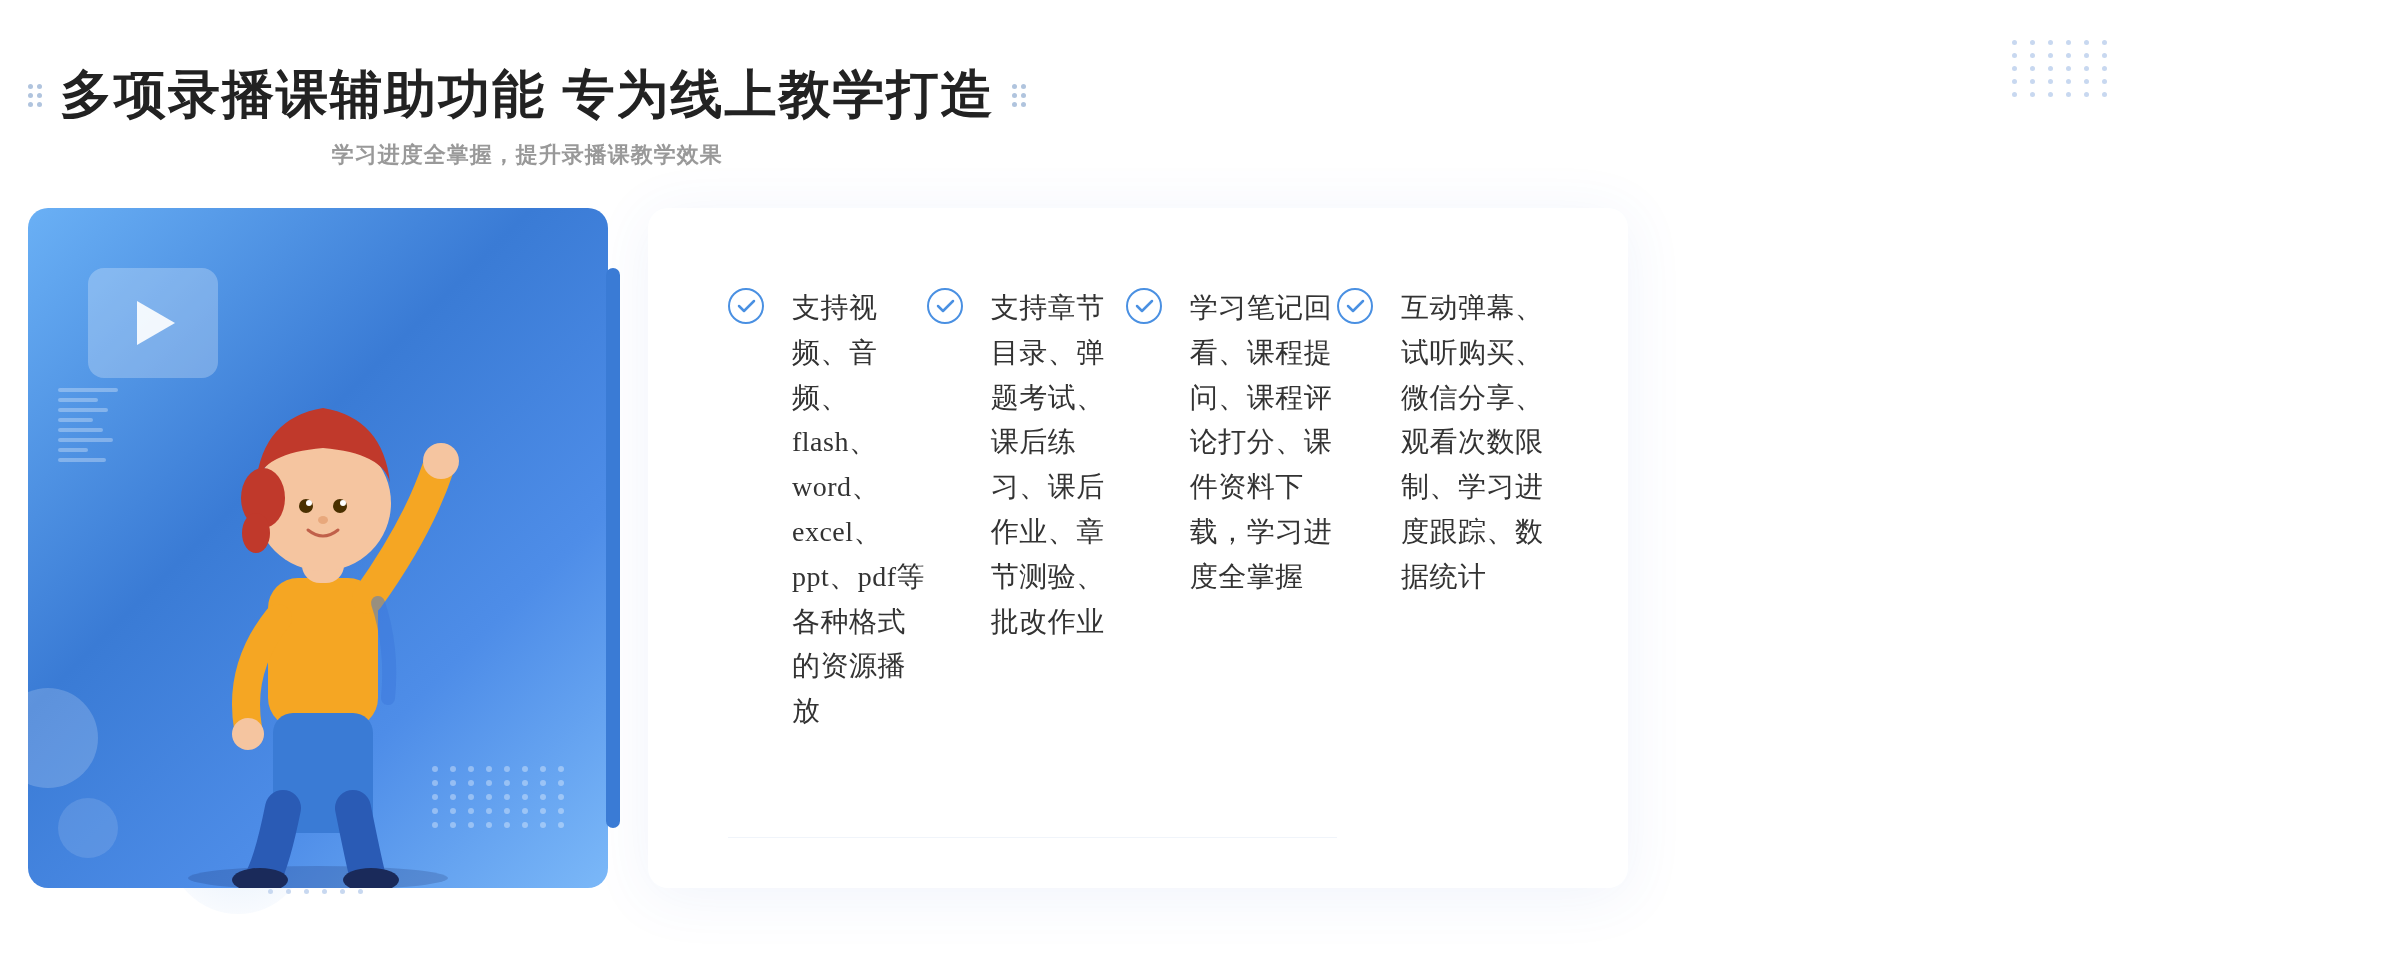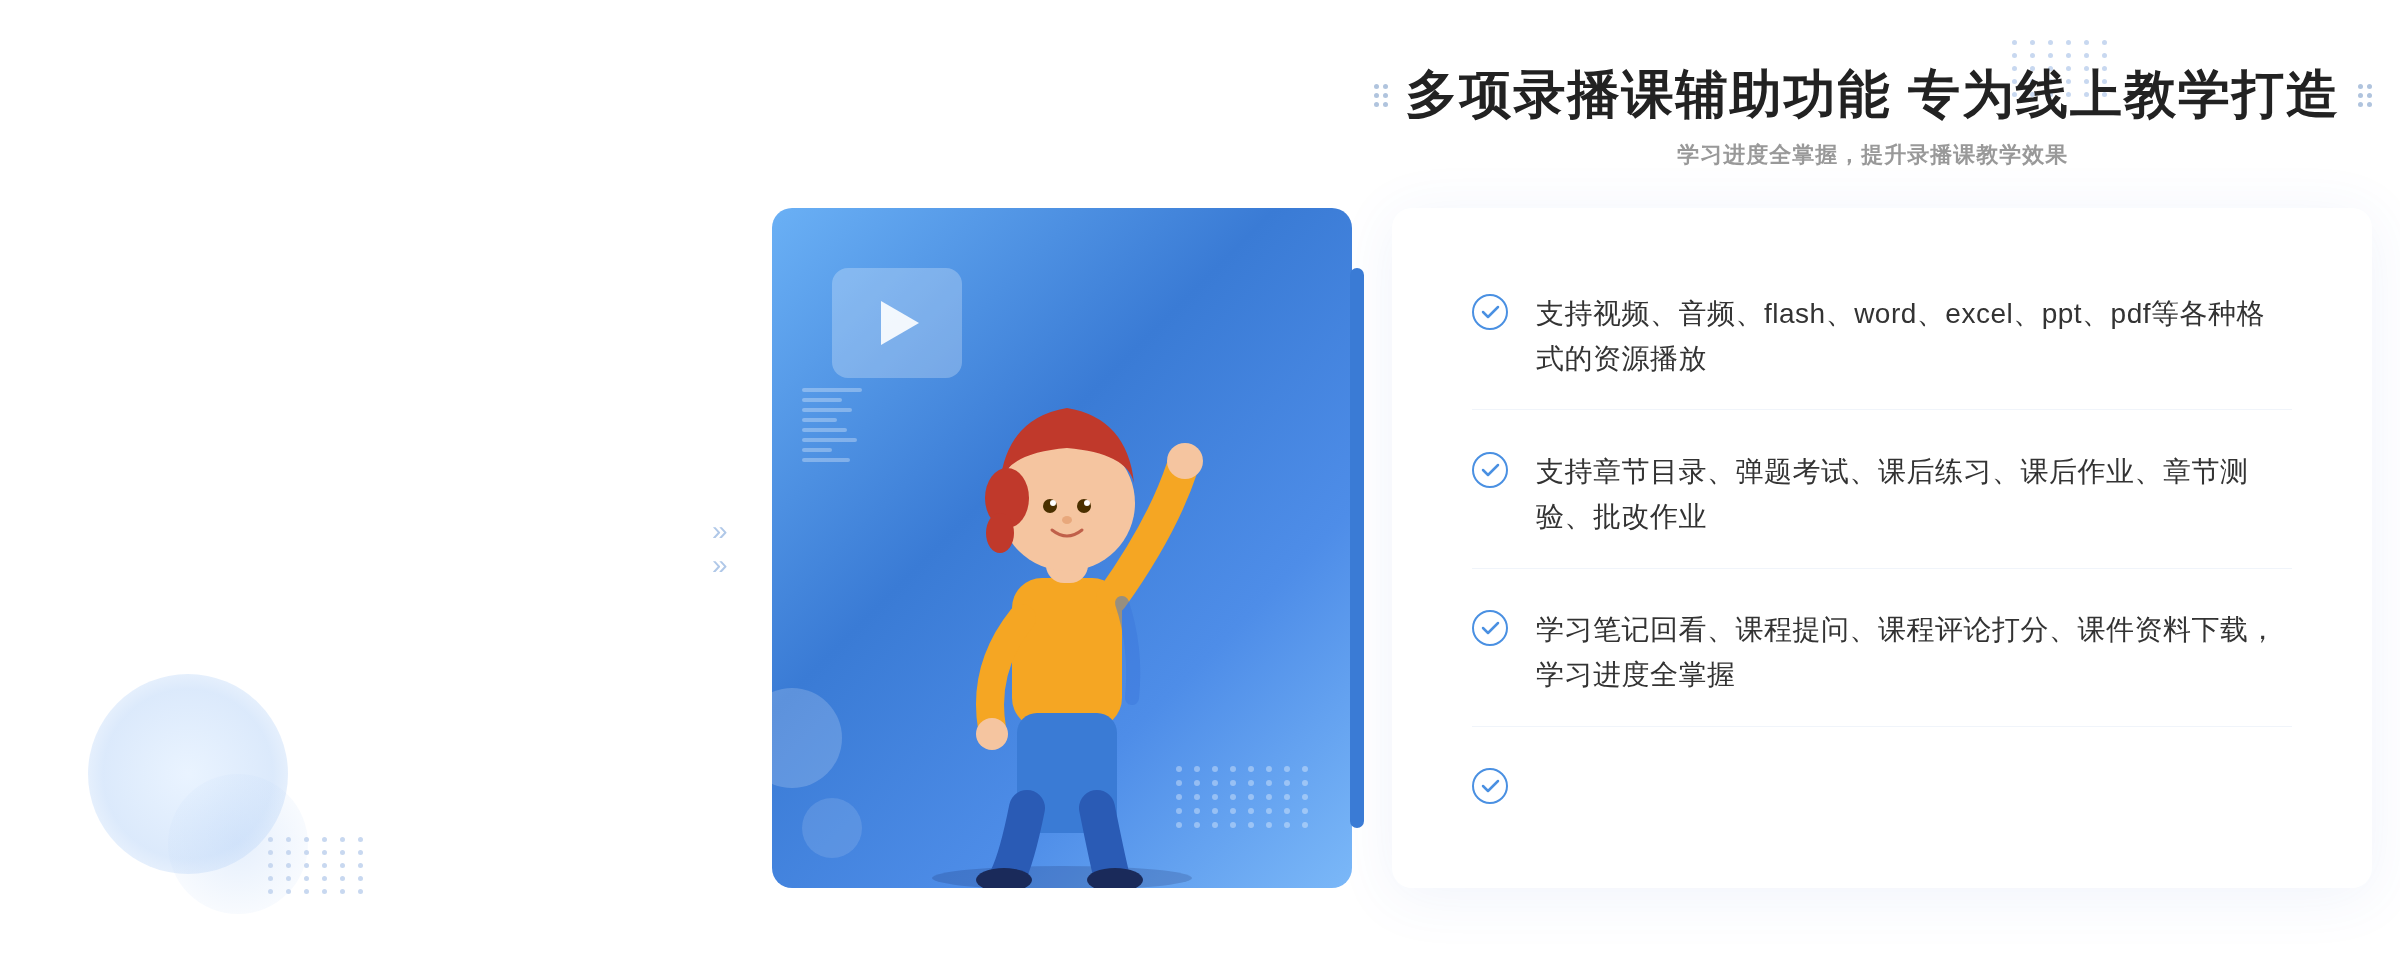--- a/index.html
+++ b/index.html
@@ -14,21 +14,21 @@
       align-items: center;
       justify-content: center;
     }
 
     .page-wrapper {
       width: 2344px;
       height: 974px;
       background: #fff;
       display: flex;
       flex-direction: column;
-      align-items: flex-end;
+      align-items: flex-start;
       padding-top: 60px;
       position: relative;
     }
 
     
     .header {
       text-align: center;
       margin-bottom: 18px;
       position: relative;
       z-index: 2;
@@ -201,23 +201,24 @@
 
     
     .features-panel {
       flex: 1;
       background: #fff;
       border-radius: 20px;
       box-shadow: 0 8px 60px rgba(60,100,200,0.08);
       margin-left: 40px;
       padding: 50px 80px;
       display: flex;
-      flex-direction: column;
+      flex-direction: row;
       justify-content: space-around;
       min-height: 680px;
+      font-family: Liberation Serif, serif;
     }
 
     .feature-item {
       display: flex;
       align-items: flex-start;
       gap: 28px;
       padding: 28px 0;
       border-bottom: 1px solid #f0f4fa;
     }
     .feature-item:last-child {
@@ -564,18 +565,19 @@
         <p class="feature-text">学习笔记回看、课程提问、课程评论打分、课件资料下载，学习进度全掌握</p>
       </div>
 
       <div class="feature-item">
         <div class="check-icon">
           <svg viewBox="0 0 36 36" fill="none" xmlns="http://www.w3.org/2000/svg">
             <circle cx="18" cy="18" r="17" stroke="#4a90e2" stroke-width="2" fill="none"></circle>
             <polyline points="11,18 16,23 26,13" stroke="#4a90e2" stroke-width="2.5" stroke-linecap="round" stroke-linejoin="round" fill="none"></polyline>
           </svg>
         </div>
+        <p class="feature-text">互动弹幕、试听购买、微信分享、观看次数限制、学习进度跟踪、数据统计</p>
       </div>
 
     </div>
   </div>
 
 </div>
 
 </body></html>

